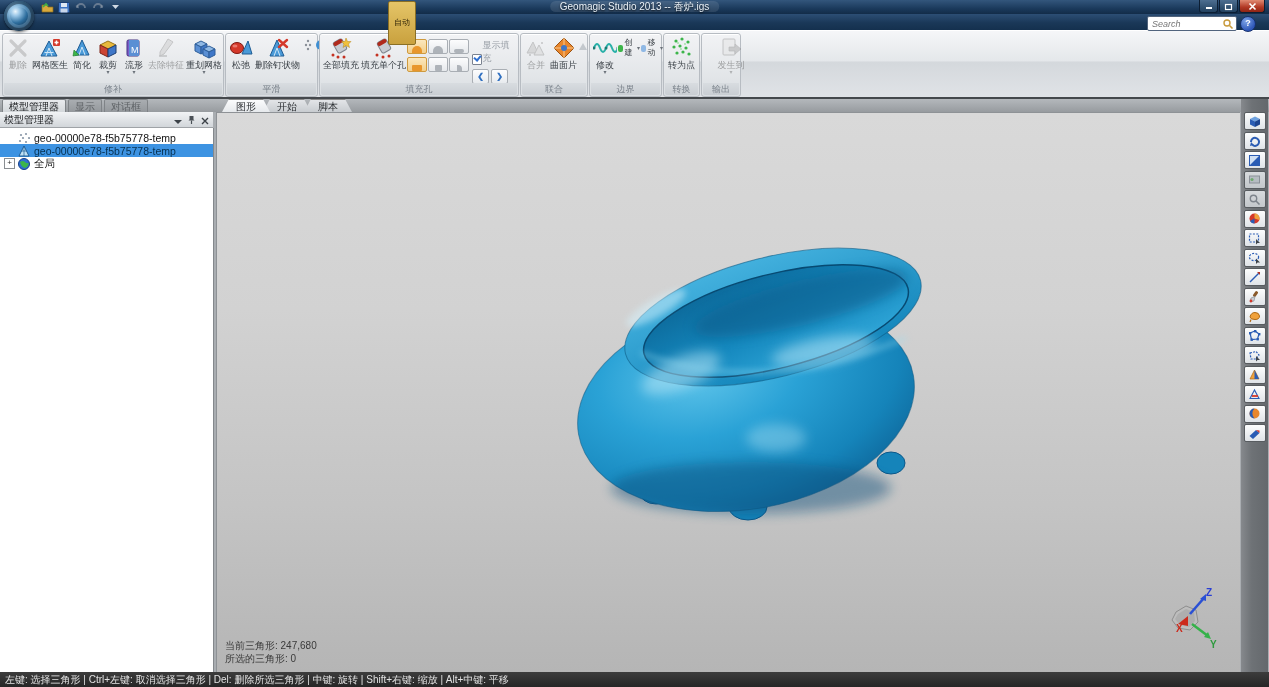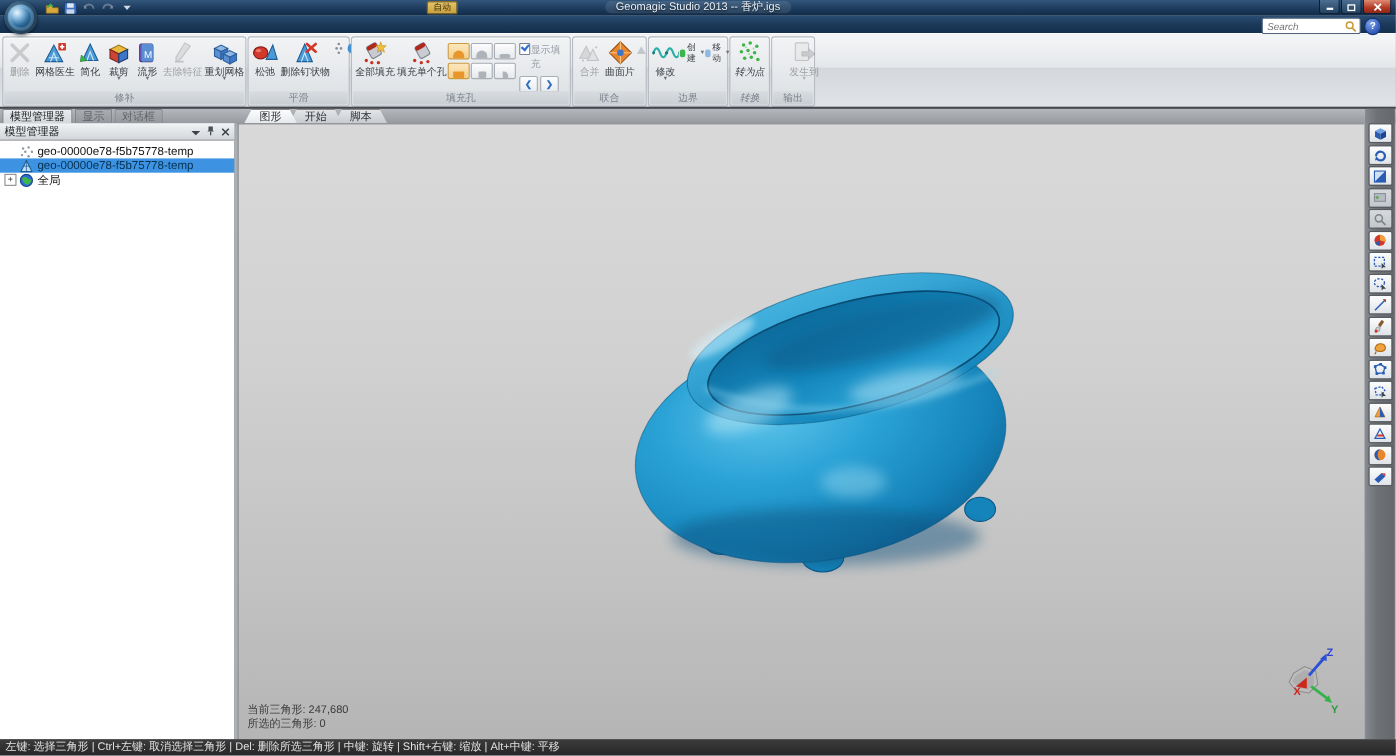--- a/index.html
+++ b/index.html
@@ -1,21 +1,21 @@
 <!DOCTYPE html>
 <html><head>
 <meta charset="utf-8">
 <style>
   html,body{margin:0;padding:0;}
   .app{position:relative;width:1269px;height:687px;background:#a9adb1;font-family:"Liberation Sans",sans-serif;overflow:hidden;user-select:none;}
 
   
   .titlebar{position:absolute;left:0;top:0;width:100%;height:14px;background:linear-gradient(#33567c,#1b3a5c 60%,#122c48);z-index:5;}
   .title-pill{position:absolute;left:50%;transform:translateX(-50%);top:1px;height:11px;line-height:11px;padding:0 10px;font-size:10px;color:#e9f1f8;background:rgba(255,255,255,.10);border-radius:7px;text-shadow:0 1px 2px rgba(0,0,0,.8);white-space:nowrap;}
-  .ctx-tag{position:absolute;left:388px;top:1px;height:10px;line-height:10px;padding:0 5px;font-size:8px;color:#332708;background:linear-gradient(#e5c568,#c9a13e);border-radius:2px;border:1px solid #8a6f25;}
+  .ctx-tag{position:absolute;left:388px;top:1px;height:10px;line-height:10px;padding:16px 5px;font-size:8px;color:#332708;background:linear-gradient(#e5c568,#c9a13e);border-radius:2px;border:1px solid #8a6f25;}
   .winbtns{position:absolute;right:4px;top:0;display:flex;z-index:30;}
   .winbtn{width:17px;height:12px;margin-left:1px;border:1px solid #0c1e33;border-top:none;border-radius:0 0 3px 3px;background:linear-gradient(#4d6e90,#22415f);display:flex;align-items:center;justify-content:center;}
   .winbtn.close{width:24px;background:linear-gradient(#e08a72,#b13824 60%,#8e2514);}
   .winbtn svg{display:block;}
 
   
   .logo{position:absolute;left:4px;top:1px;width:30px;height:30px;border-radius:50%;z-index:20;background:radial-gradient(circle at 38% 35%,#eaf5fc 0%,#9cc8e8 16%,#2e6e9e 42%,#123a5c 64%,#081c30 100%);box-shadow:0 1px 3px rgba(0,0,0,.6),inset 0 0 0 3px rgba(8,26,44,.45),inset 0 0 0 6px rgba(180,215,240,.28);}
   .qat{position:absolute;left:40px;top:1px;height:12px;display:flex;align-items:center;gap:3px;z-index:20;}
   .qat .qbtn{width:14px;height:12px;display:flex;align-items:center;justify-content:center;}
 
@@ -41,21 +41,21 @@
   .smallcol{display:flex;flex-direction:row;gap:1px;padding-top:2px;}
   .sbtn{display:flex;align-items:center;font-size:8px;color:#3c4248;line-height:10px;gap:2px;}
   .sbtn::after{content:"▾";font-size:6px;color:#6b727a;}
   .dot{width:7px;height:7px;border-radius:2px;}
   .toggle-grid{display:flex;flex-direction:column;gap:3px;padding-top:4px;}
   .trow{display:flex;gap:1px;}
   .tgl{width:18px;height:13px;border:1px solid #a9aeb4;border-radius:2px;background:linear-gradient(#fcfcfd,#e6e9ec);display:flex;align-items:flex-end;justify-content:center;}
   .tgl.on{background:linear-gradient(#fbe7bd,#f3cf8a);border-color:#cf9a3e;}
   .arch{width:10px;height:7px;border-radius:5px 5px 0 0;}
   .fillright{display:flex;flex-direction:column;gap:4px;padding:4px 0 0 3px;}
-  .chkrow{display:flex;align-items:flex-start;gap:0;}
+  .chkrow{display:flex;align-items:flex-end;gap:0;}
   .chk{width:9px;height:9px;background:#fff;border:1px solid #7a8阵;border:1px solid #7a8290;border-radius:1px;position:relative;}
   .chk::after{content:"";position:absolute;left:1px;top:0px;width:5px;height:3px;border-left:2px solid #2e6fd0;border-bottom:2px solid #2e6fd0;transform:rotate(-50deg);}
   .chklabel{font-size:9px;color:#9aa0a8;}
   .navrow{display:flex;gap:2px;}
   .navb{width:15px;height:13px;border:1px solid #a9aeb4;border-radius:2px;background:linear-gradient(#fdfdfe,#e8ebee);display:flex;align-items:center;justify-content:center;font-size:8px;color:#2f6fc0;font-weight:bold;}
 
   .ribbon-darkline{position:absolute;left:0;top:97px;width:100%;height:2px;background:#44484c;}
 
   
   .tabband{position:absolute;left:0;top:99px;width:100%;height:13px;background:linear-gradient(#b4b8bc,#979b9f);}
@@ -415,21 +415,21 @@
             </span>
           <span class="sbtn">
               <span class="dot" style="background:#c3c8cd;"></span>
               <span>删除</span>
             </span>
         </div>
       </div>
       <div class="rgroup-label">边界</div>
     </div>
 
-    <div class="rgroup" style="left:663px;width:35px;font-style:italic;">
+    <div class="rgroup" style="left:663px;width:35px;">
       <div class="rbtns" style="justify-content:center;">
         <div class="rbtn">
           <span class="ric">
               <svg width="24" height="24">
                 <g fill="#3cb54a">
                   <circle cx="6" cy="5" r="1.6"></circle>
                   <circle cx="12" cy="3" r="1.6"></circle>
                   <circle cx="18" cy="6" r="1.6"></circle>
                   <circle cx="4" cy="11" r="1.6"></circle>
                   <circle cx="10" cy="10" r="1.6"></circle>

